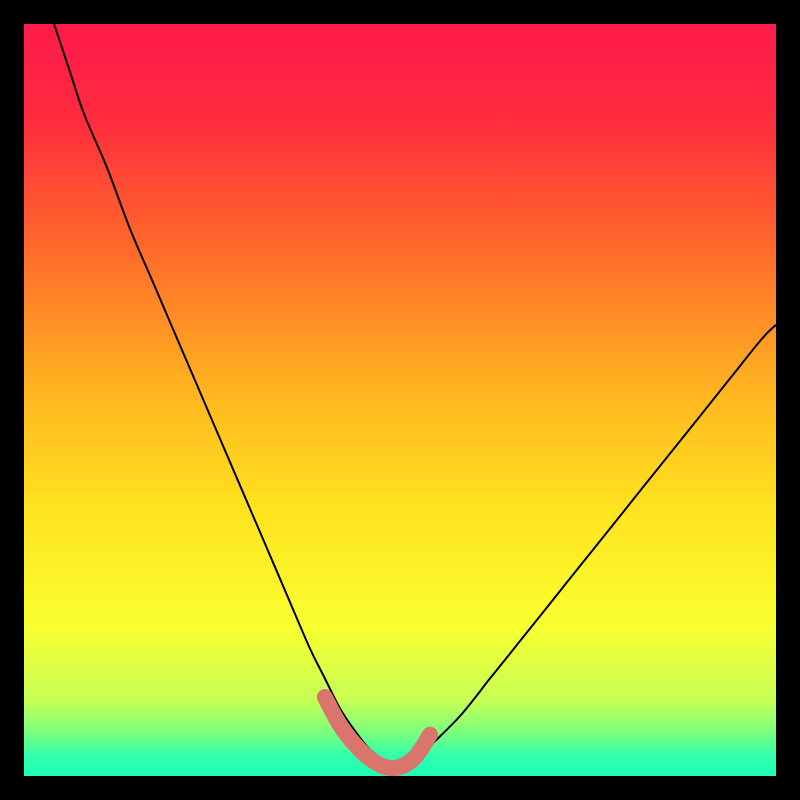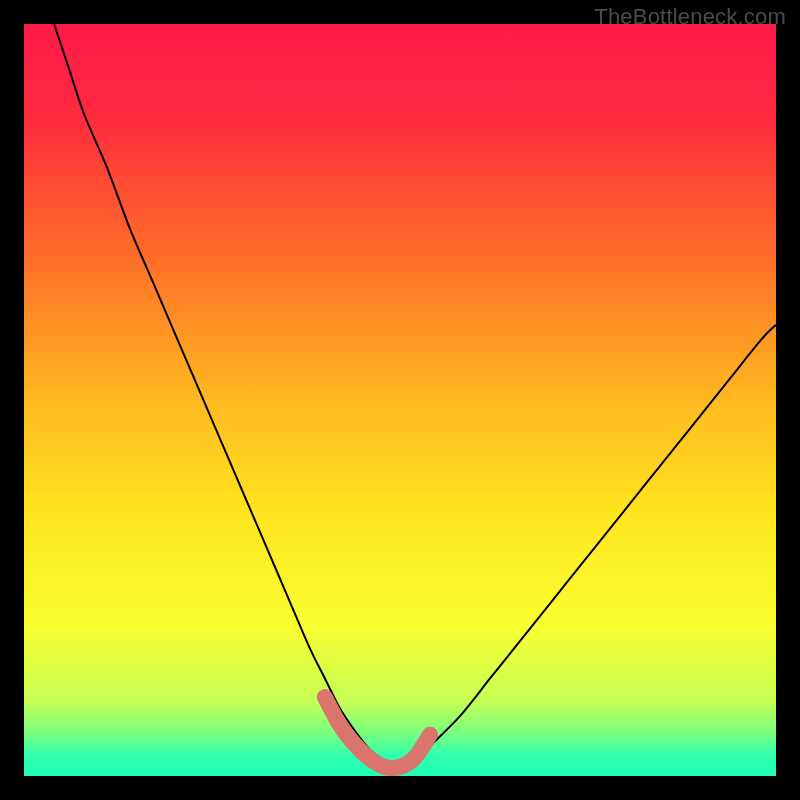--- a/index.html
+++ b/index.html
@@ -47,21 +47,20 @@
     top: 0;
     width: 100%;
     height: 100%;
   }
 </style>
 </head>
 <body>
 
 <div class="stage">
 
-  <div class="watermark">TheBottleneck.com</div>
 
   <div class="plot">
 
     <svg class="gradient" viewBox="0 0 752 752" preserveAspectRatio="none">
       <defs>
         <linearGradient id="bg" x1="0" y1="0" x2="0" y2="1">
             <stop offset="0%" stop-color="#ff1a4a"></stop>
             <stop offset="12%" stop-color="#ff2a3f"></stop>
             <stop offset="30%" stop-color="#ff6a2a"></stop>
             <stop offset="50%" stop-color="#ffb91f"></stop>

